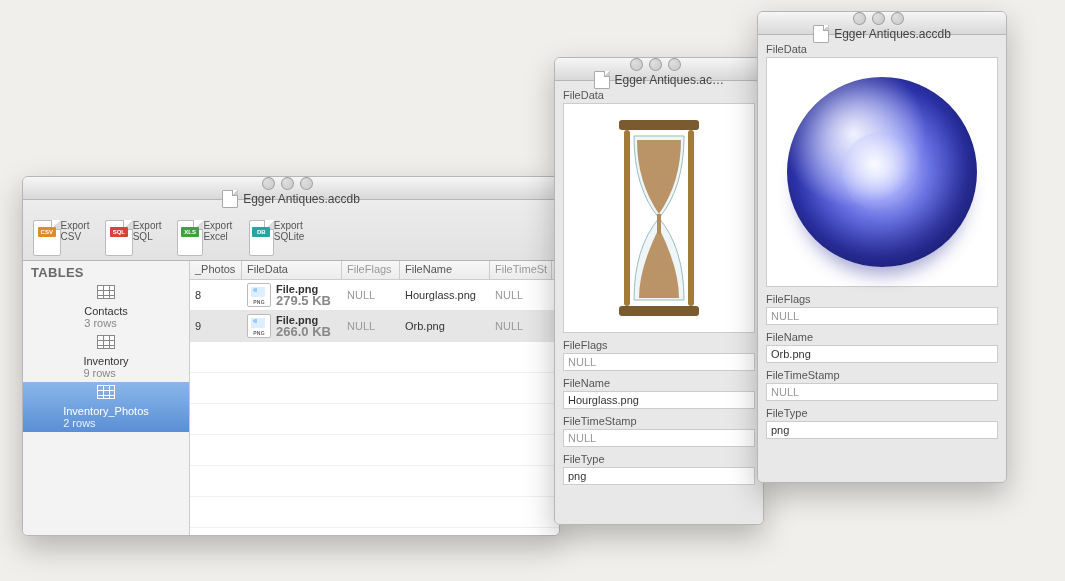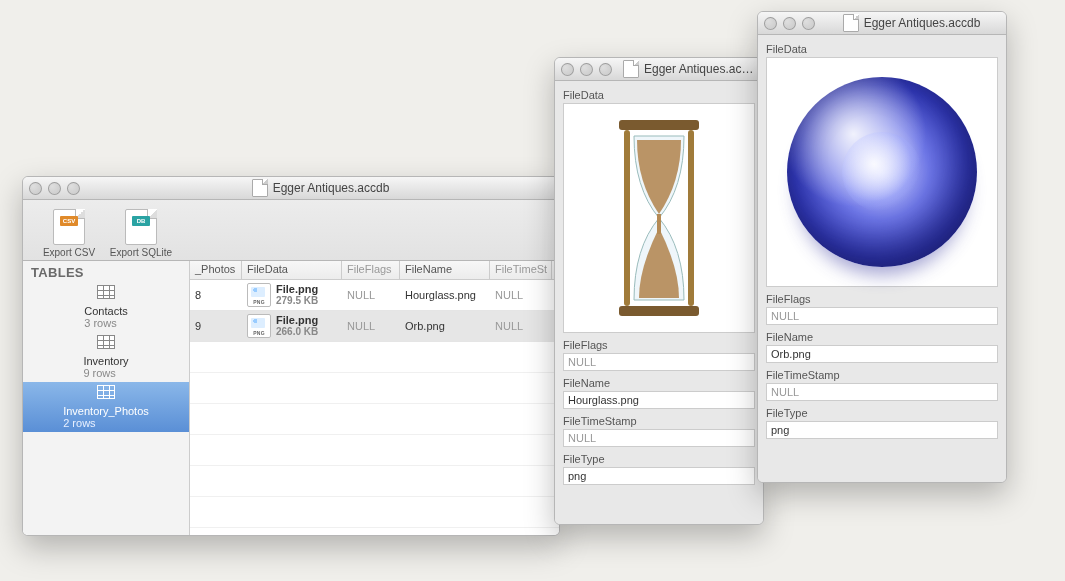--- a/index.html
+++ b/index.html
@@ -24,20 +24,21 @@
     box-shadow: 0 12px 30px rgba(0,0,0,0.25);
     overflow: hidden;
   }
   .titlebar {
     height: 22px;
     background: linear-gradient(#f6f6f6, #d8d8d8);
     border-bottom: 1px solid #b6b6b6;
     display: flex;
     align-items: center;
     padding: 0 6px;
+    flex-direction: column;
   }
   .traffic {
     display: flex;
     gap: 6px;
     align-items: center;
     margin-right: 8px;
   }
   .tl {
     width: 11px;
     height: 11px;
@@ -78,22 +79,21 @@
     background: linear-gradient(#ececec, #e2e2e2);
     border-bottom: 1px solid #b6b6b6;
     display: flex;
     align-items: flex-end;
     padding: 4px 10px 2px;
     gap: 0;
   }
   .tool {
     width: 72px;
     display: flex;
-    flex-direction: column;
-    align-items: center;
+    flex-direction: row;
     font-size: 10px;
     color: #555;
     cursor: default;
   }
   .ticon {
     width: 30px;
     height: 34px;
     background: #fff;
     border: 1px solid #bbb;
     border-radius: 2px;
@@ -256,21 +256,21 @@
     border-radius: 1px;
   }
   .pngthumb::after{
     content:"PNG";
     position:absolute;
     bottom:1px; left:0; right:0;
     font-size:5px; text-align:center; color:#666;
     letter-spacing: 0.2px;
   }
   .fmeta { line-height: 11px; }
-  .fmeta .fs { font-size: 10px; color: #888; }
+  .fmeta .fs { font-size: 13px; color: #888; }
 
   .stripes { flex:1; }
   .stripes div { height: 30px; border-bottom: 1px solid #f0f0f0; }
 
   
   .detail-body {
     background: #e8e8e8;
     padding: 6px 8px 8px;
     height: calc(100% - 22px);
     box-sizing: border-box;
@@ -343,20 +343,34 @@
     </div>
   </div>
 
   <div class="toolbar">
     <div class="tool">
       <div class="ticon">
           <div class="fold"></div>
           <div class="badge" style="background:#e08a2a">CSV</div>
         </div>
       <span>Export CSV</span>
+    </div>
+    <div class="tool">
+      <div class="ticon">
+          <div class="fold"></div>
+          <div class="badge" style="background:#d6433b">SQL</div>
+        </div>
+      <span>Export SQL</span>
+    </div>
+    <div class="tool">
+      <div class="ticon">
+          <div class="fold"></div>
+          <div class="badge" style="background:#3fa23f">XLS</div>
+        </div>
+      <span>Export Excel</span>
     </div>
     <div class="tool">
       <div class="ticon">
           <div class="fold"></div>
           <div class="badge" style="background:#2aa3a3">DB</div>
         </div>
       <span>Export SQLite</span>
     </div>
   </div>
 

